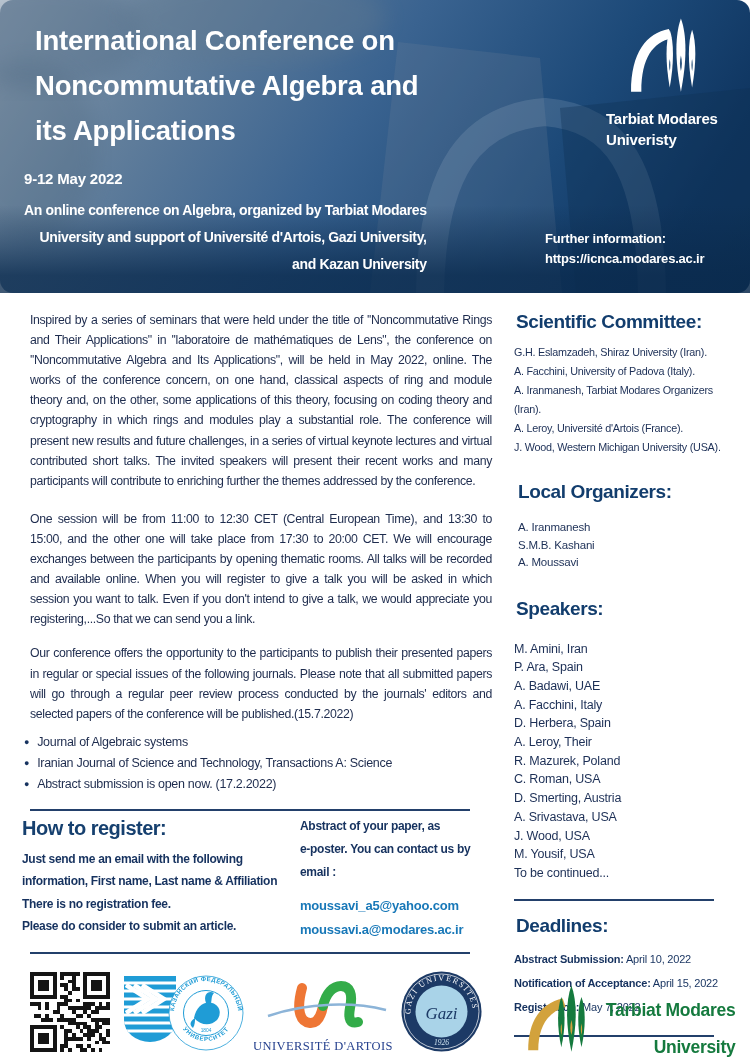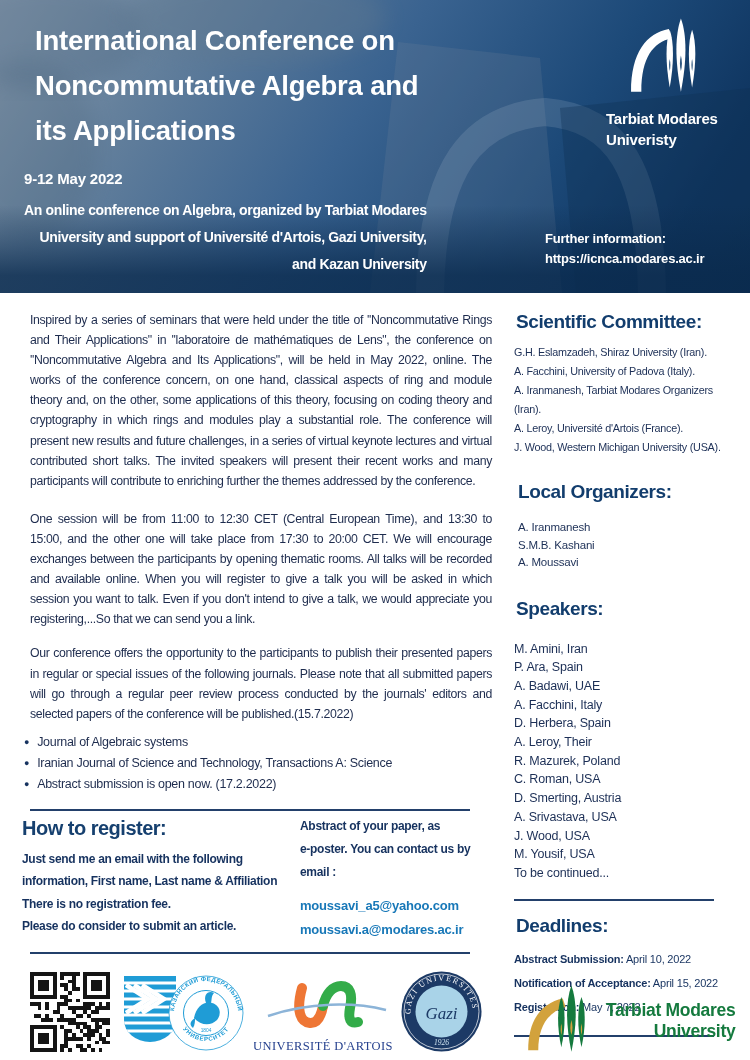--- a/index.html
+++ b/index.html
@@ -1,21 +1,21 @@
 <!DOCTYPE html>
 <html><head>
 <meta charset="utf-8">
 <style>
   html,body{margin:0;padding:0;background:#e8e8e8;}
   .page{position:relative;width:750px;height:1060px;background:#ffffff;margin:0 auto;
         font-family:"Liberation Sans",sans-serif;color:#1e2c4e;overflow:hidden;}
 
   
   .hero{position:absolute;left:0;top:0;width:750px;height:293px;
-        background:linear-gradient(122deg,#8b9cae 0%,#64809c 20%,#3a6390 46%,#1c4978 70%,#0f3560 88%,#0d3156 100%);}
+        background:linear-gradient(122deg,#8b9cae 0%,#64809c 20%,#3a6390 46%,#1c4978 70%,#0f3560 88%,#0d3156 100%);border-radius:13px;}
   .hero::after{content:"";position:absolute;inset:0;
         background:linear-gradient(180deg,rgba(10,42,77,0) 70%,rgba(10,42,77,.78) 94%);}
   .hero-art{position:absolute;inset:0;width:100%;height:100%;}
   .hero-title{position:absolute;left:35px;top:18px;color:#fff;font-weight:bold;
         font-size:27.5px;line-height:45px;letter-spacing:-.2px;z-index:2;}
   .hero-date{position:absolute;left:24px;top:170px;color:#fff;font-weight:bold;
         font-size:15px;letter-spacing:-.2px;z-index:2;}
   .hero-sub{position:absolute;left:24px;top:197px;color:#fff;font-weight:bold;
         font-size:14px;line-height:27px;letter-spacing:-.35px;white-space:nowrap;z-index:2;text-align:right;}
   .hero-logo{position:absolute;left:606px;top:16px;width:140px;z-index:2;color:#fff;}
@@ -65,21 +65,21 @@
   
   .logos{position:absolute;left:0;top:962px;width:750px;height:98px;}
   .logo{position:absolute;}
   .qr{left:30px;top:10px;}
   .kazan{left:118px;top:6px;}
   .artois{left:254px;top:4px;}
   .gazi{left:394px;top:2px;}
   .tmu-footer{left:512px;top:22px;display:flex;align-items:flex-start;}
   .tmu-footer-text{margin-left:4px;margin-top:16px;font-weight:bold;font-size:17.5px;
         line-height:21px;color:#157a3e;letter-spacing:-.3px;}
-  .tmu-footer-text .l2{text-align:right;}
+  .tmu-footer-text .l2{text-align:right;margin-top:16px;}
 </style>
 </head>
 <body>
 
 <div class="page">
 
   <header class="hero">
     <svg class="hero-art" viewBox="0 0 750 293" preserveAspectRatio="none">
       <defs>
           <filter id="blur1">

